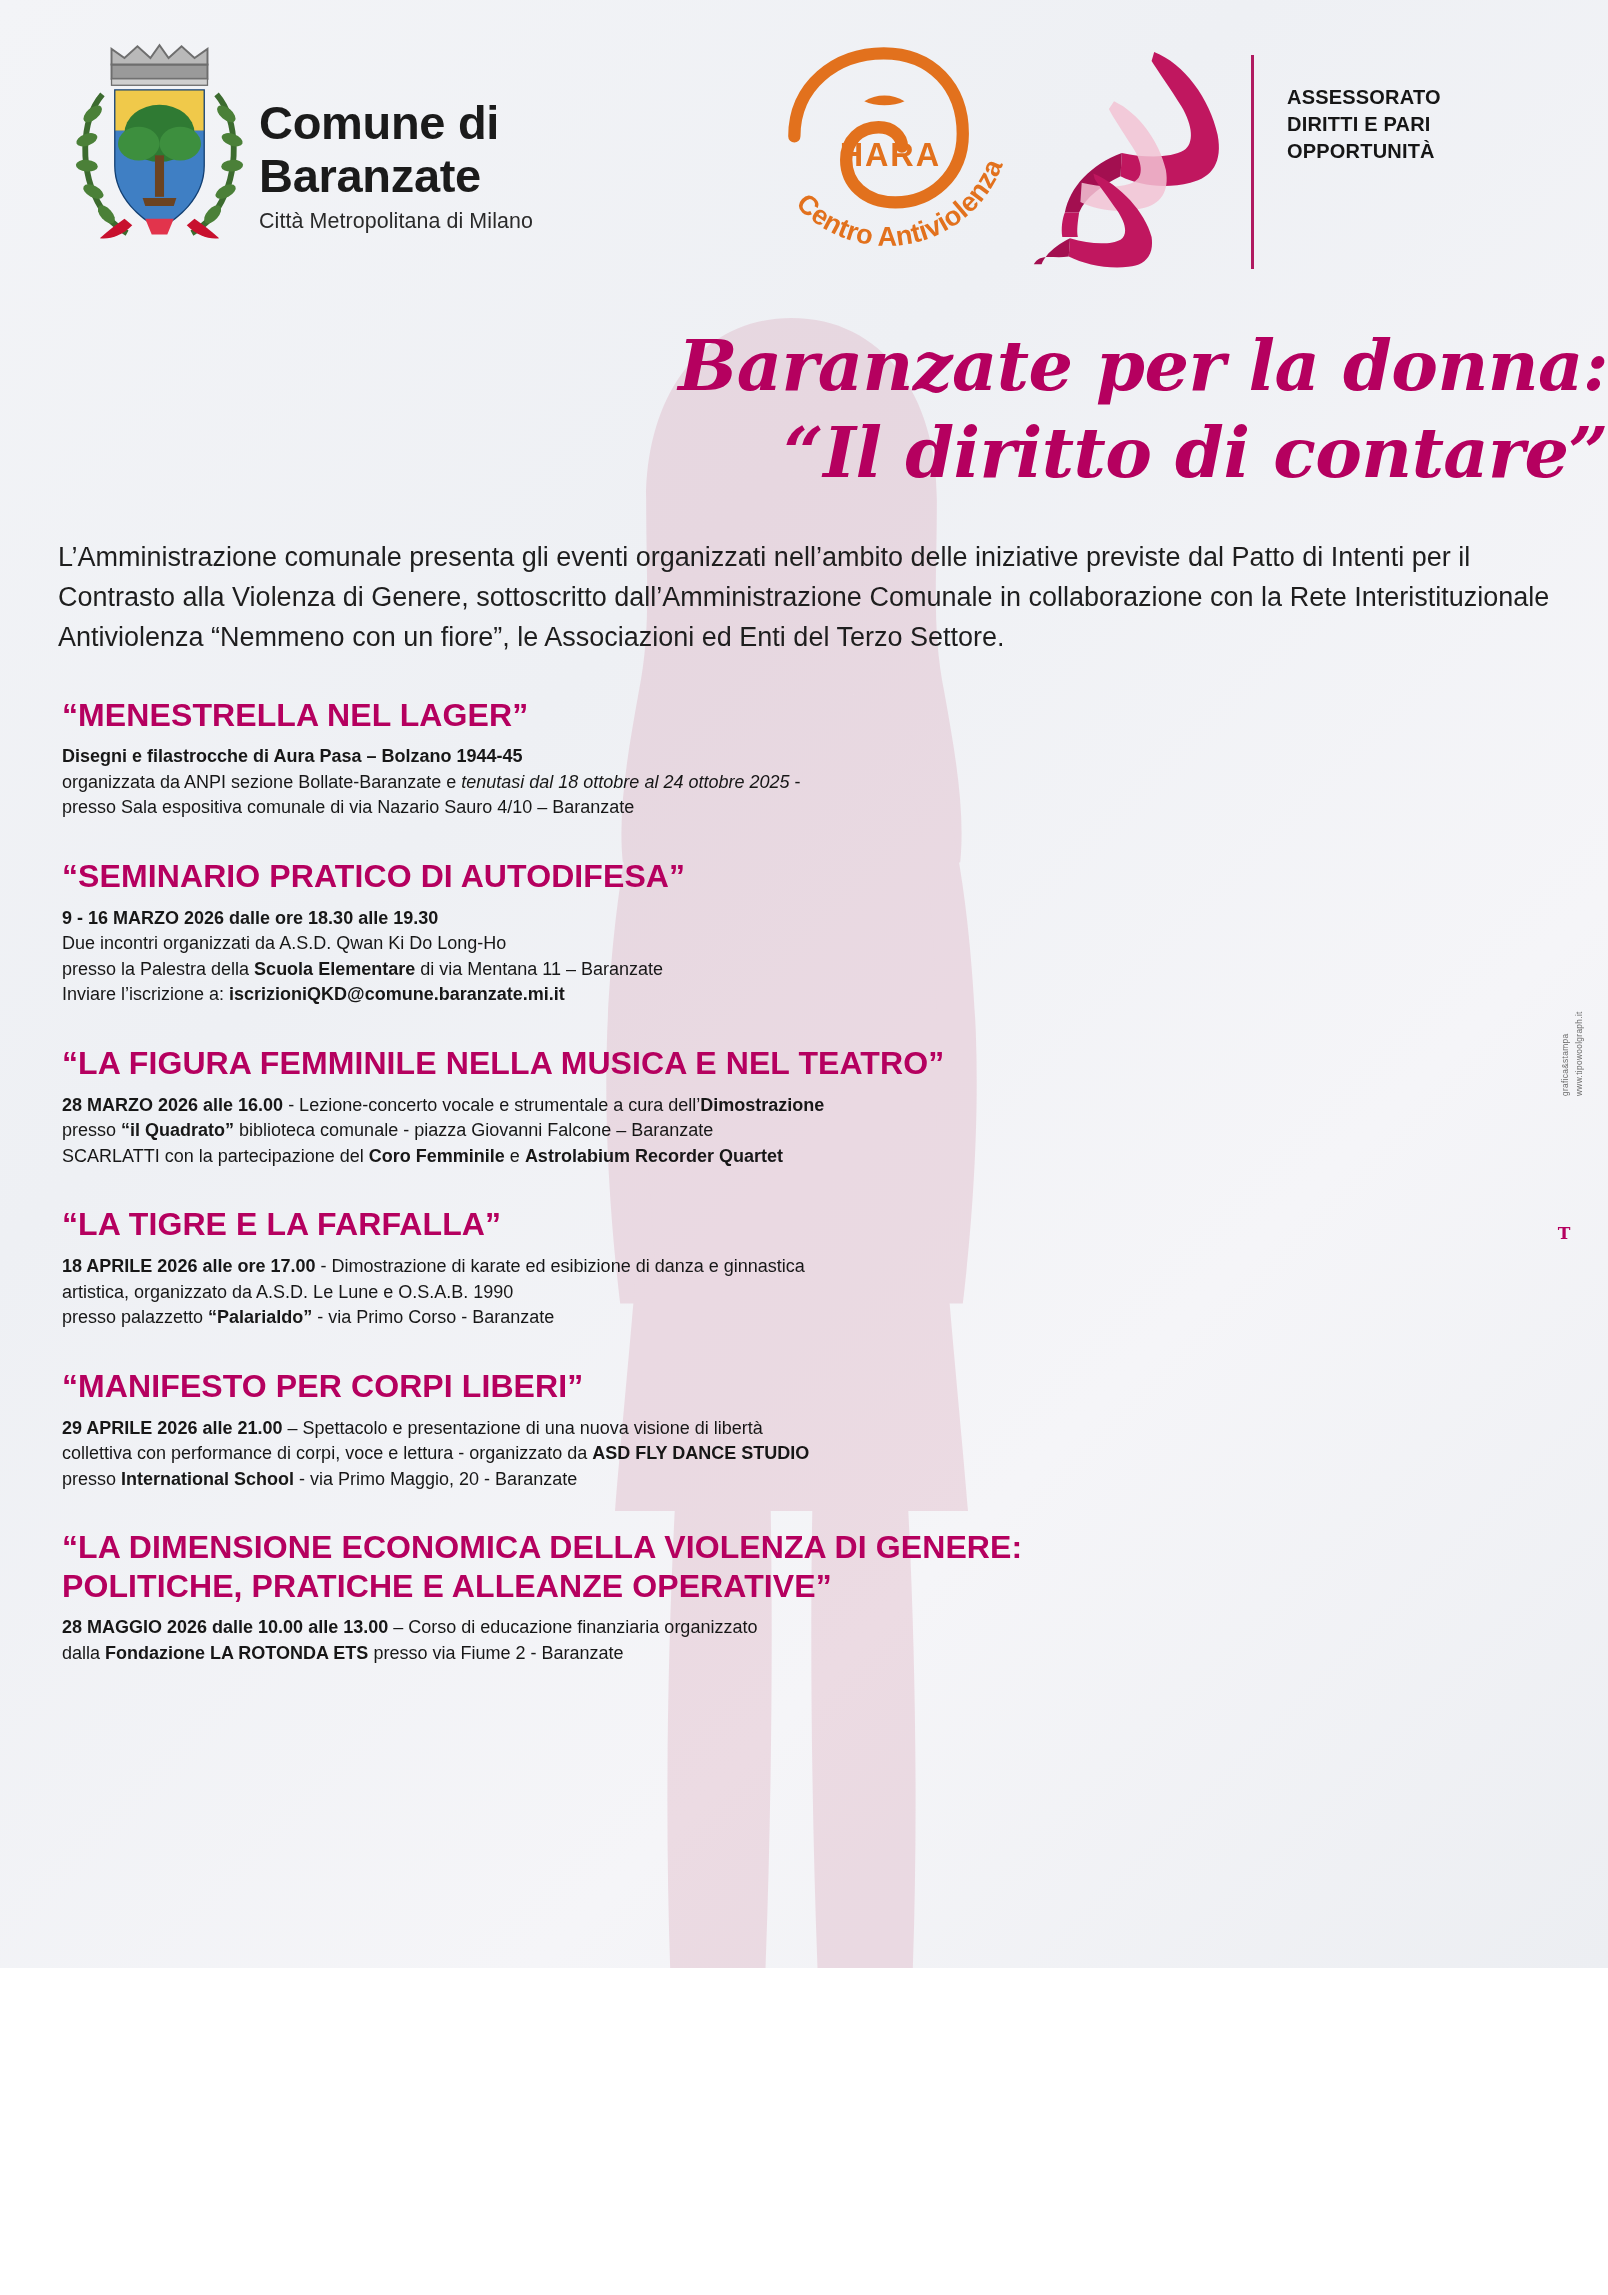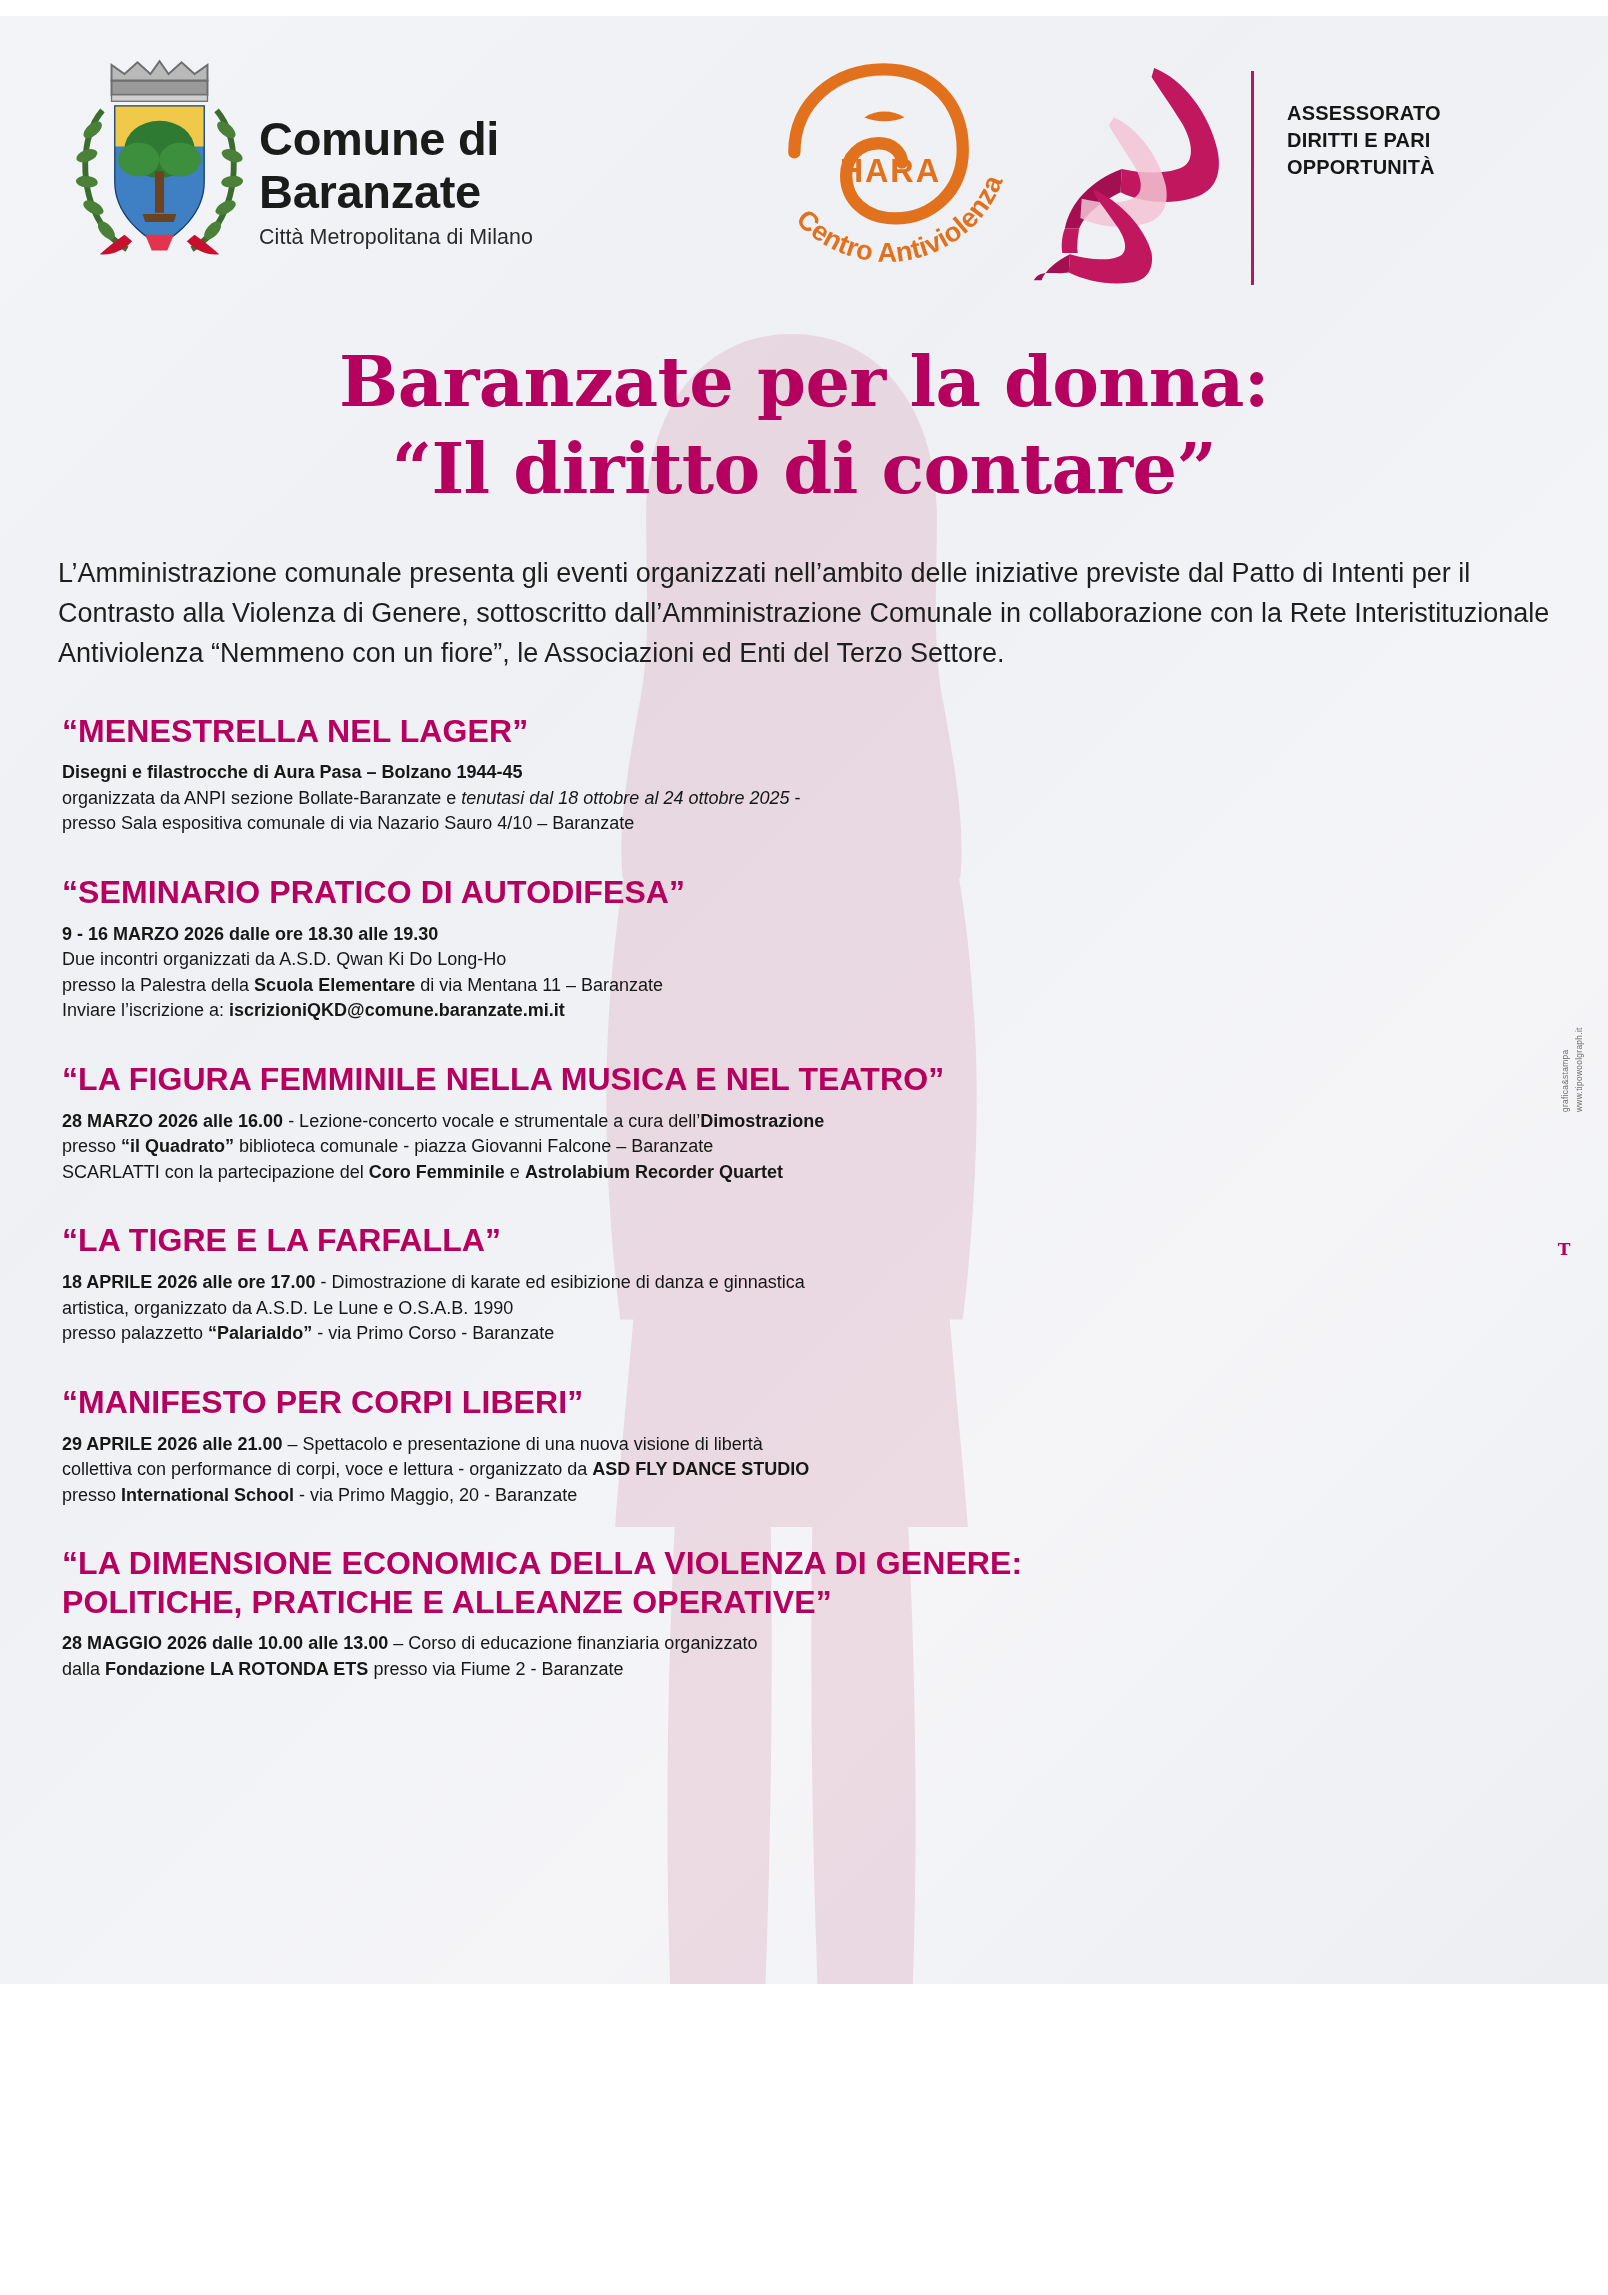--- a/index.html
+++ b/index.html
@@ -9,21 +9,21 @@
   }
   body {
     width: 1608px;
     height: 2295px;
     font-family: "Liberation Sans", sans-serif;
     position: relative;
     overflow: hidden;
   }
   .poster {
     position: absolute;
-    left: 0; top: 16px;
+    left: 0; top: 0;
     width: 1608px;
     height: 1968px;
     background: linear-gradient(135deg, #f3f4f7 0%, #eef0f4 35%, #f5f5f8 70%, #eceef2 100%);
     overflow: hidden;
   }
   
   .silhouette {
     position: absolute;
     left: 493px;
     top: 305px;
@@ -97,23 +97,24 @@
     font-size: 20px;
     font-weight: bold;
     line-height: 1.34;
     color: #161616;
     letter-spacing: 0.2px;
   }
 
   
   .title-block {
     margin: 19.5px 0 0 0;
-    text-align: center;
+    text-align: right;
     color: #b5005f;
     font-family: "DejaVu Serif", serif;
+    font-style: italic;
   }
   .title-line1 {
     font-size: 70px;
     font-weight: bold;
     letter-spacing: -0.6px;
     line-height: 1.18;
   }
   .title-line2 {
     font-size: 70px;
     font-weight: bold;

